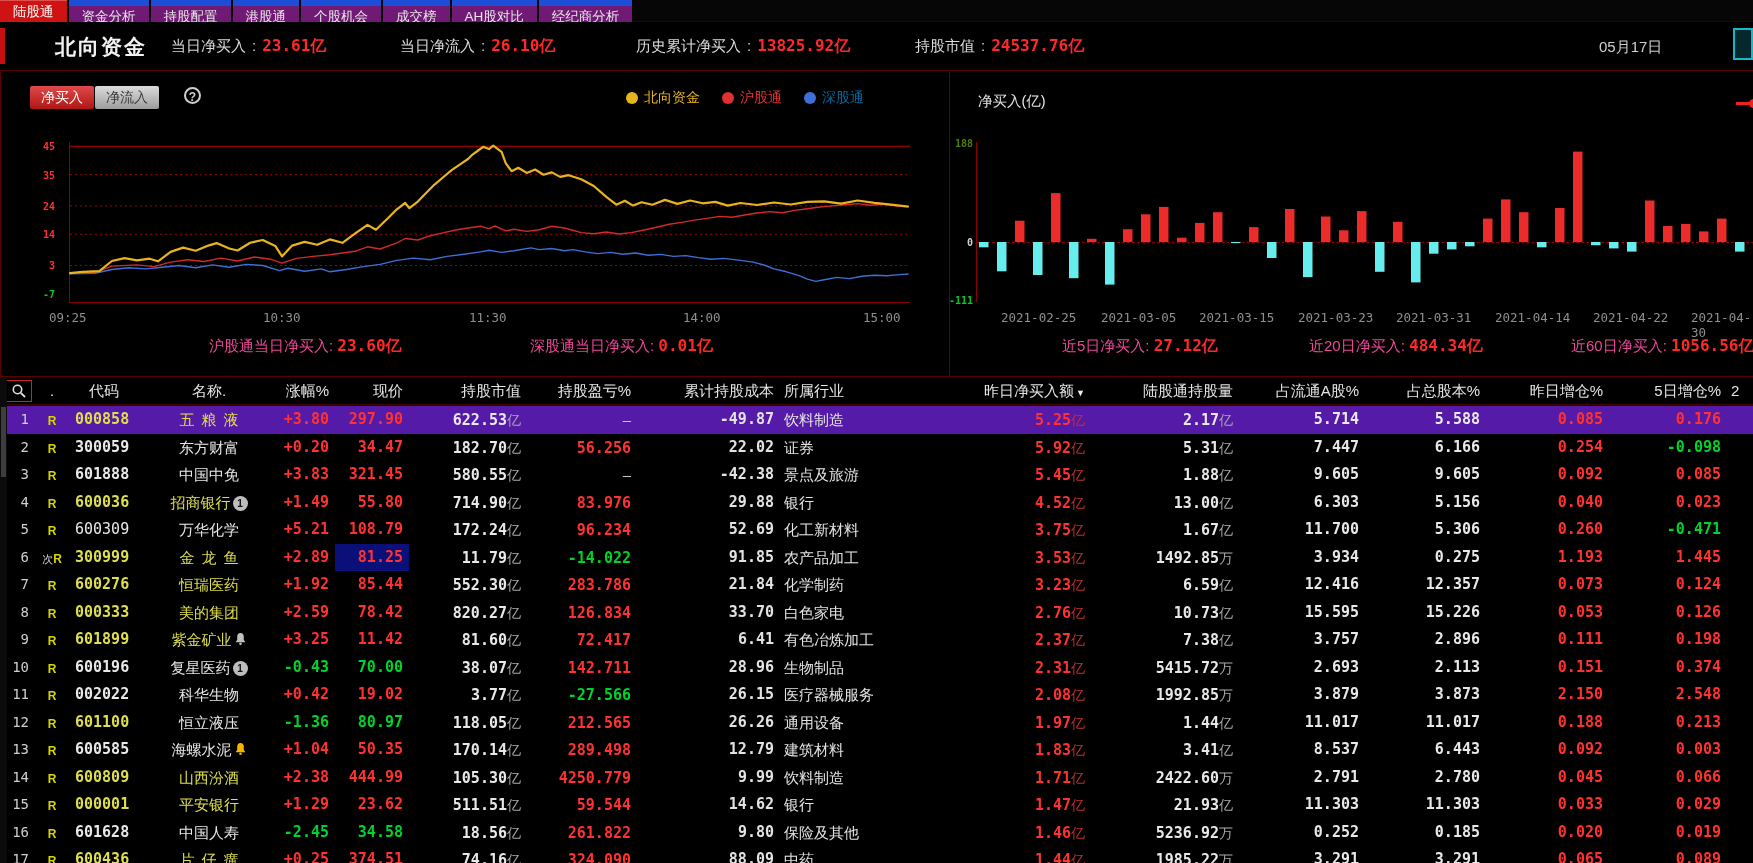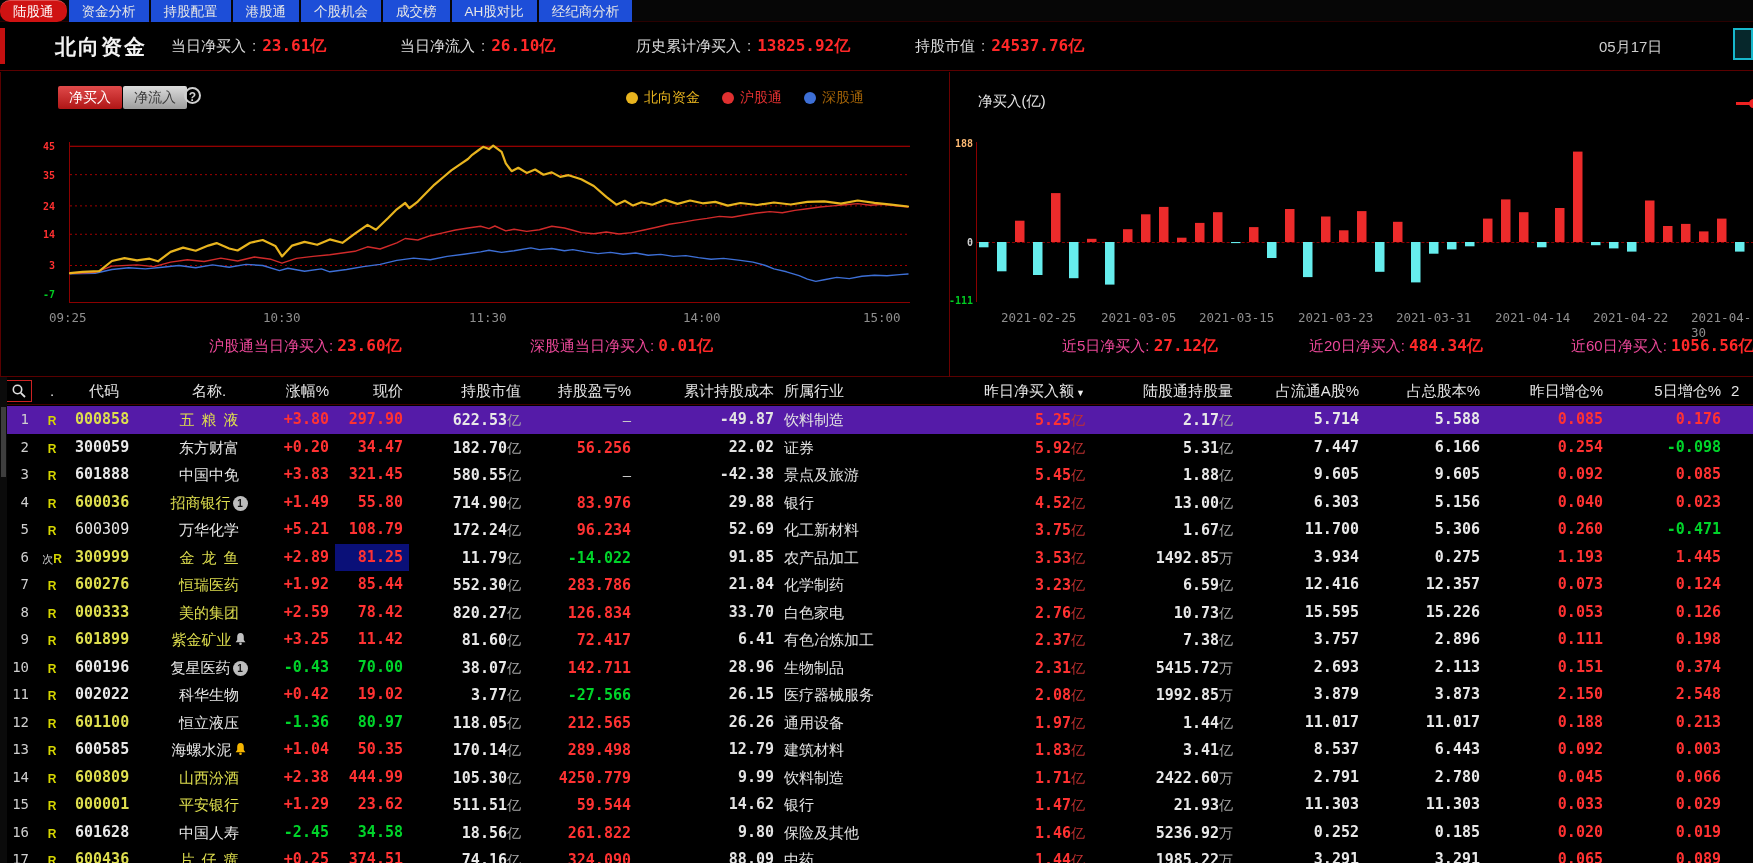--- a/index.html
+++ b/index.html
@@ -2,38 +2,38 @@
 <html><head>
 <meta charset="utf-8">
 <style>
   * { margin:0; padding:0; box-sizing:border-box; }
   html,body { background:#000; }
   body { font-family:"Liberation Sans","DejaVu Sans",sans-serif; }
   #app { position:relative; width:1753px; height:863px; background:#000; overflow:hidden; }
 
   
   #tabbar { position:absolute; left:0; top:0; width:100%; height:22px; background:#060606; display:flex; border-bottom:1px solid #2a0000; }
-  .tab { height:22px; line-height:22px; padding:0 13px; margin-right:2px; background:#1d4ed8; color:#e6e6e6; font-size:13.5px; cursor:default; border-top:1px solid #1d4ed8; }
-  .tab.active { background:#cf1212; color:#fff; border-top:1px solid #e05050;border-radius:10px; }
+  .tab { height:22px; line-height:22px; padding:0 13px; margin-right:2px; background:#701a75; color:#e6e6e6; font-size:13.5px; cursor:default; border-top:6px solid #1d4ed8; }
+  .tab.active { background:#cf1212; color:#fff; border-top:1px solid #e05050; }
 
   
   #infobar { position:absolute; left:0; top:22px; width:100%; height:49px; background:#000; border-bottom:1px solid #5a0000; }
   #accent { position:absolute; left:0; top:6px; width:5px; height:36px; background:#c41010; }
   #nb-title { position:absolute; left:55px; top:11px; font-size:21px; font-weight:bold; color:#f2f2f2; letter-spacing:2px; }
   .stat { position:absolute; top:14px; font-size:15px; color:#dcdcdc; white-space:nowrap; }
   .stat .colon { color:#cfcfcf; padding:0 6px; }
   .stat .val { color:#ff2828; font-weight:bold; font-size:16px; font-family:"DejaVu Sans Mono",monospace; }
   #ib-date { position:absolute; left:1599px; top:16px; font-size:15px; color:#cfcfcf; }
   #ib-calbtn { position:absolute; left:1733px; top:6px; width:20px; height:32px; border:2px solid #17b8cc; background:#06272b; }
 
   
   #charts { position:absolute; left:0; top:72px; width:100%; height:305px; background:#000; border-bottom:1px solid #5a0000; border-left:1px solid #5a0000; }
   #vsep { position:absolute; left:948px; top:0; width:1px; height:305px; background:#6a0000; }
 
-  .mode-btn { position:absolute; top:14px; width:64px; height:23px; line-height:23px; text-align:center; font-size:14px; border-radius:2px; cursor:default;margin-left:28px; }
+  .mode-btn { position:absolute; top:14px; width:64px; height:23px; line-height:23px; text-align:center; font-size:14px; border-radius:2px; cursor:default; }
   #btn-buy { left:29px; background:linear-gradient(#e04a4a,#b01616); color:#fff; }
   #btn-flow { left:94px; background:linear-gradient(#dcdcdc,#9d9d9d); color:#3a3a3a; }
   #help { position:absolute; left:183px; top:15px; width:17px; height:17px; border:2px solid #cfcfcf; border-radius:50%; color:#cfcfcf; font-size:12px; font-weight:bold; text-align:center; line-height:16px; }
 
   #l-legend { position:absolute; left:625px; top:17px; display:flex; gap:22px; }
   .lg-item { display:flex; align-items:center; gap:6px; font-size:14px; }
   .lg-dot { width:12px; height:12px; border-radius:50%; }
 
   .ylab { position:absolute; width:46px; text-align:right; font-size:10px; font-weight:bold; font-family:"DejaVu Sans Mono",monospace; transform:translateY(-50%); }
   .xlab { position:absolute; font-size:12.5px; color:#8f8f8f; top:238px; font-family:"DejaVu Sans Mono",monospace; }
@@ -121,21 +121,21 @@
         <div class="lg-item">
           <span class="lg-dot" style="background:#e8b41e"></span>
           <span style="color:#e8b41e">北向资金</span>
         </div>
         <div class="lg-item">
           <span class="lg-dot" style="background:#e03030"></span>
           <span style="color:#e03030">沪股通</span>
         </div>
         <div class="lg-item">
           <span class="lg-dot" style="background:#3d6fd6"></span>
-          <span style="color:#a16207">深股通</span>
+          <span style="color:#0369a1">深股通</span>
         </div>
       </div>
     <div id="l-ylabels">
         <div class="ylab" style="left:8px;top:74px;color:#ff3030">45</div>
         <div class="ylab" style="left:8px;top:103px;color:#ff3030">35</div>
         <div class="ylab" style="left:8px;top:134px;color:#ff3030">24</div>
         <div class="ylab" style="left:8px;top:162px;color:#ff3030">14</div>
         <div class="ylab" style="left:8px;top:193px;color:#ff3030">3</div>
         <div class="ylab" style="left:8px;top:222px;color:#00cc22">-7</div>
       </div>
@@ -162,21 +162,21 @@
         <span class="chart-sum" style="left:208px"><span class="lab">沪股通当日净买入: </span><span class="val">23.60亿</span></span>
         <span class="chart-sum" style="left:529px"><span class="lab">深股通当日净买入: </span><span class="val">0.01亿</span></span>
       </div>
 
     <div id="r-title">净买入(亿)</div>
     <div id="r-dash"></div>
     <div id="r-dot"></div>
     <div id="r-axis"></div>
     <div id="r-zero"></div>
     <div id="r-ylabels">
-        <div class="ylab" style="left:926px;top:71px;color:#fdba74">188</div>
+        <div class="ylab" style="left:926px;top:71px;color:#4d7c0f">188</div>
         <div class="ylab" style="left:926px;top:170px;color:#cfcfcf">0</div>
         <div class="ylab" style="left:926px;top:228px;color:#00cc22">-111</div>
       </div>
     <div id="barchart"><svg width="775" height="160">
           <rect x="0" y="100.0" width="9.5" height="5.3" fill="#66eded"></rect>
           <rect x="18" y="100.0" width="9.5" height="29.3" fill="#66eded"></rect>
           <rect x="36" y="78.7" width="9.5" height="21.3" fill="#ec2b2b"></rect>
           <rect x="54" y="100.0" width="9.5" height="33.0" fill="#66eded"></rect>
           <rect x="72" y="51.1" width="9.5" height="48.9" fill="#ec2b2b"></rect>
           <rect x="90" y="100.0" width="9.5" height="36.2" fill="#66eded"></rect>

